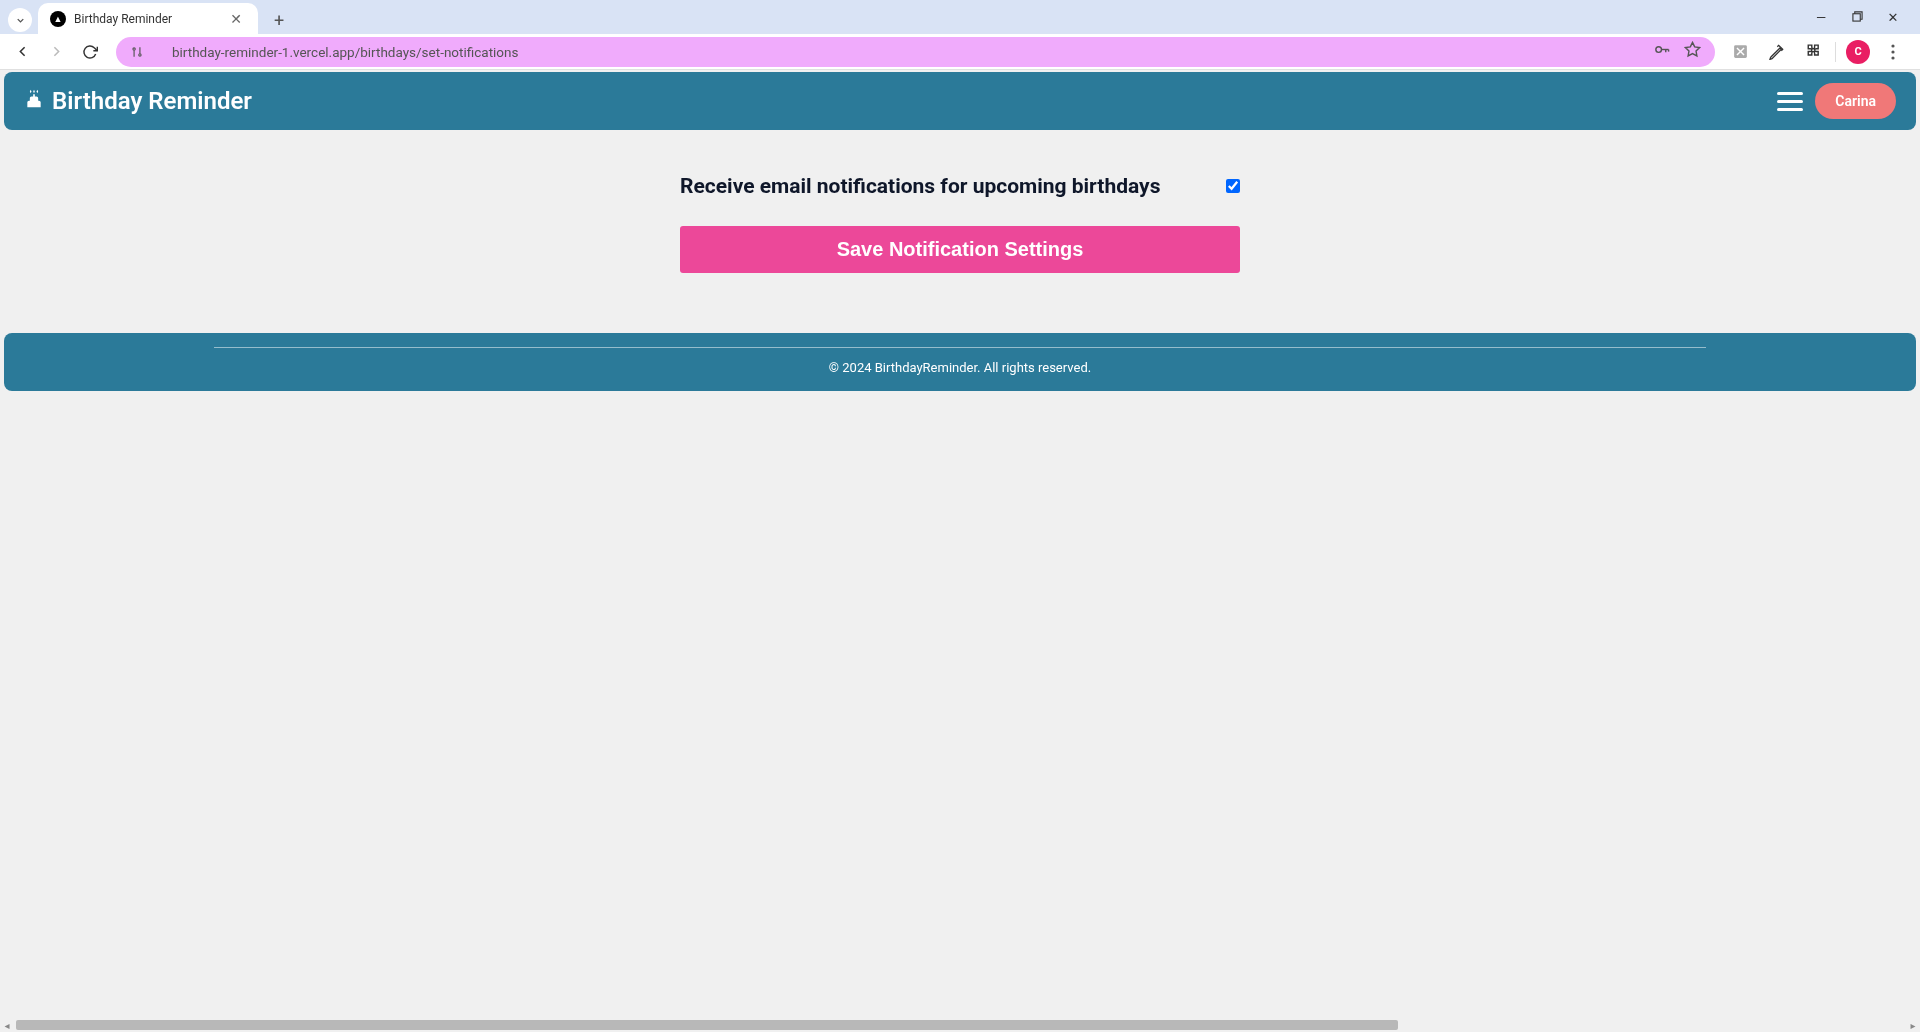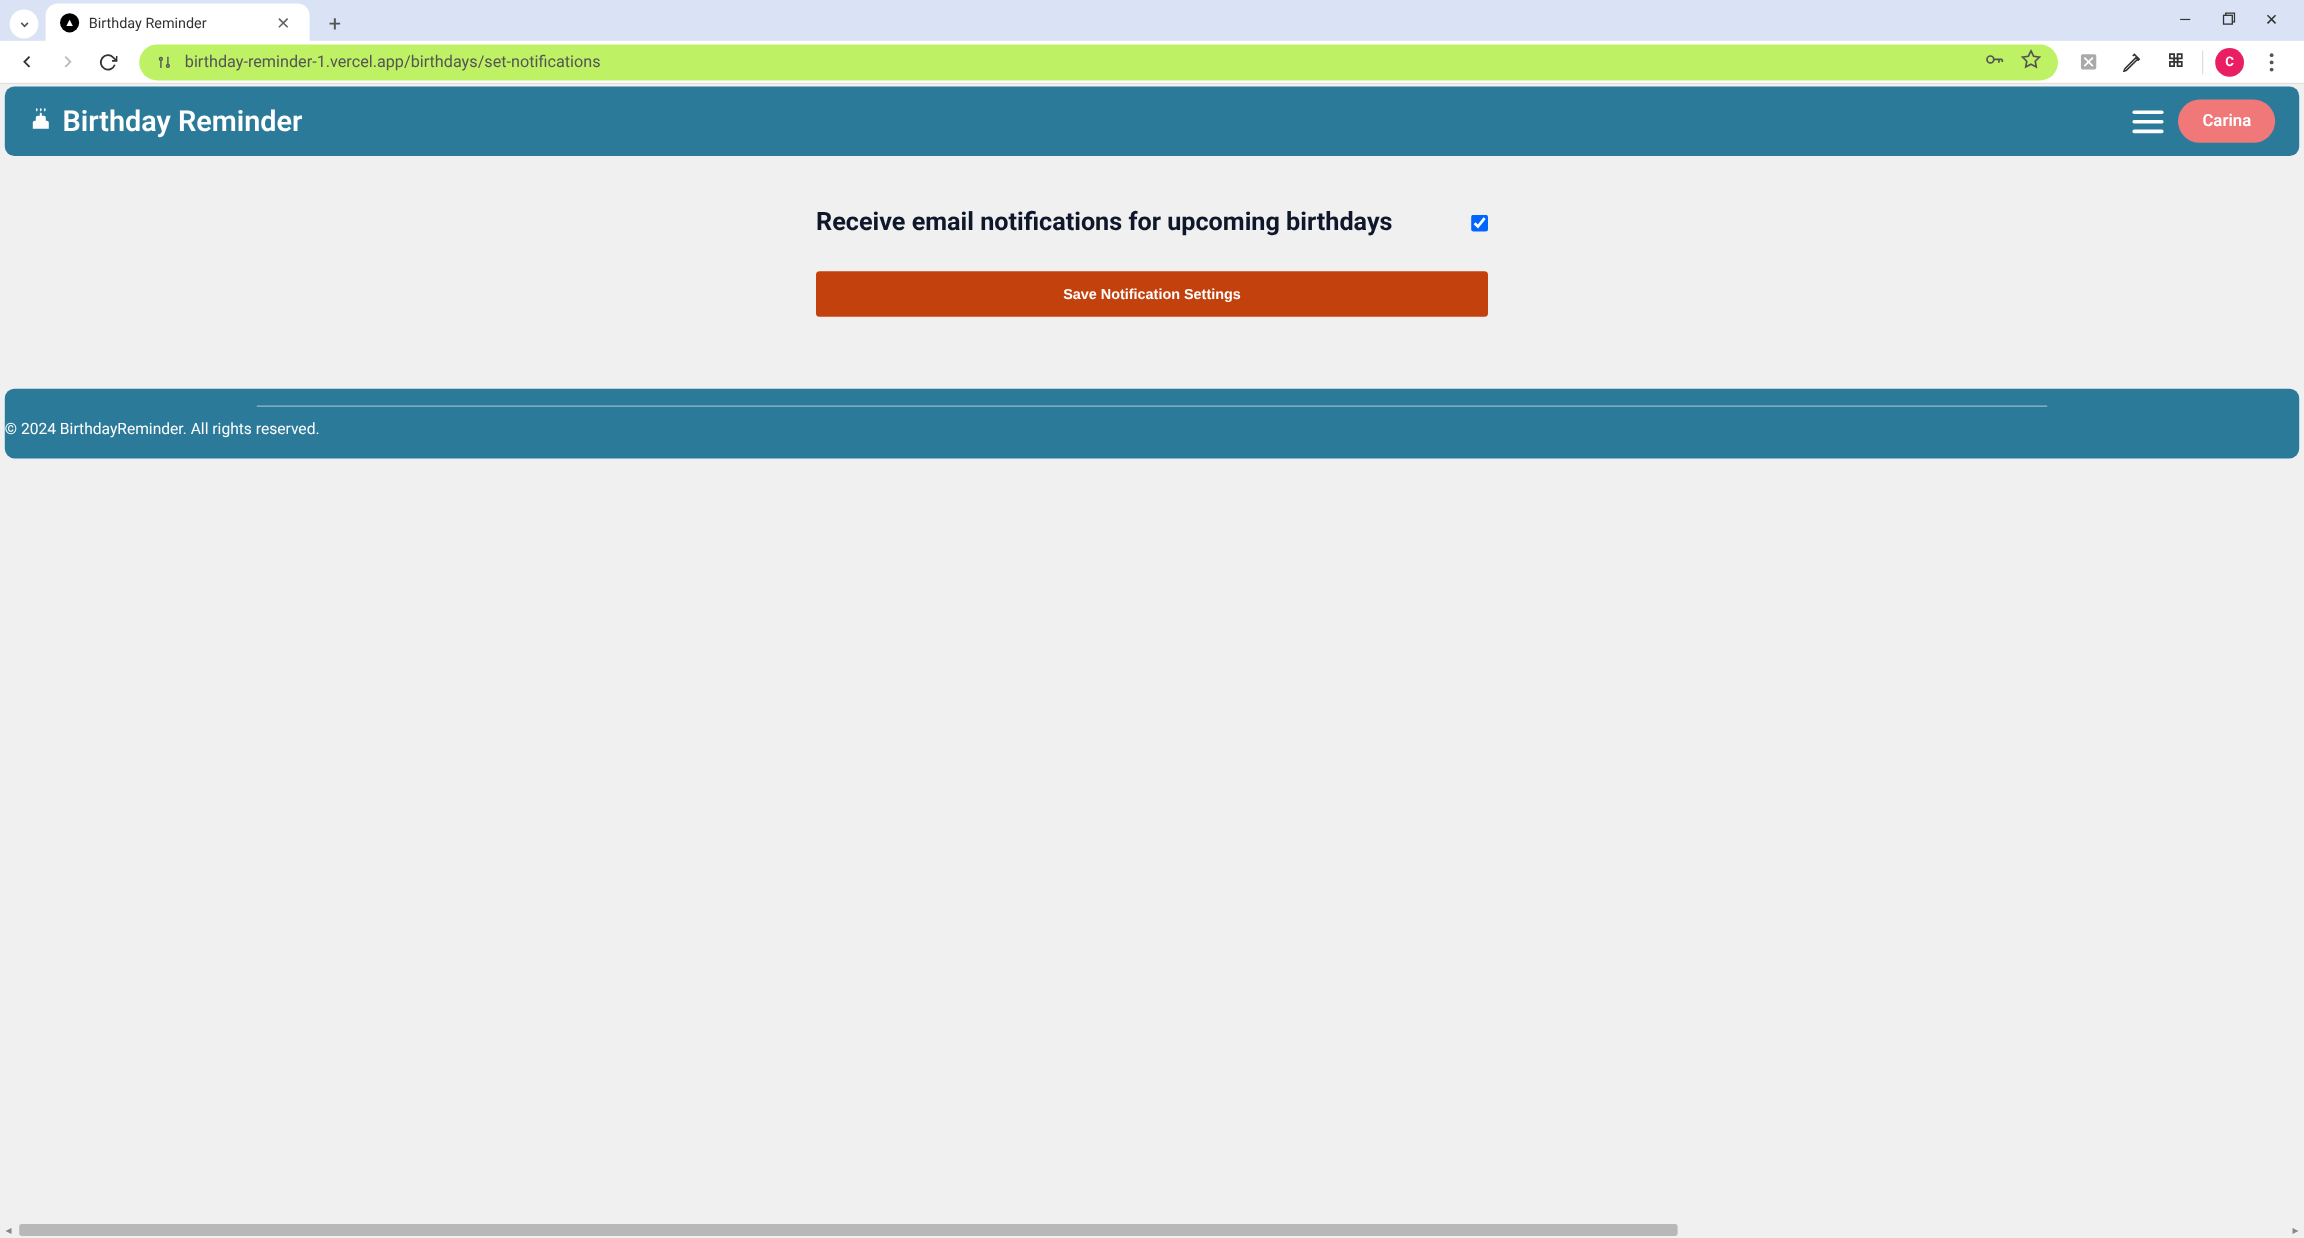--- a/index.html
+++ b/index.html
@@ -108,27 +108,27 @@
       justify-content: center;
       cursor: pointer;
       color: #555;
       border-radius: 50%;
     }
     .nav-icon.disabled {
       color: #aaa;
     }
     .address-bar {
       flex: 1;
-      background: #bef264;
+      background: #f0abfc;
       border-radius: 18px;
       height: 30px;
       display: flex;
       align-items: center;
       padding: 0 14px;
-      gap: 10px;
+      gap: 28px;
       margin: 0 6px;
       justify-content: flex-end;
     }
     .site-info {
       color: #555;
       font-size: 13px;
       display: flex;
       align-items: center;
       gap: 2px;
     }
@@ -253,37 +253,37 @@
     }
     .number-input {
       width: 74px;
       height: 28px;
       border: 1px solid #888;
       padding: 0 6px;
       font-size: 14px;
     }
     .save-button {
       width: 100%;
-      background: #c2410c;
+      background: #ec4899;
       color: #fff;
       border: none;
       padding: 12px 16px;
-      font-size: 12px;
+      font-size: 20px;
       font-weight: 600;
       cursor: pointer;
       border-radius: 3px;
       margin-top: 10px;
     }
     .app-footer {
       background: #2b7a99;
       border-radius: 8px;
       margin: 30px 4px 4px;
       padding: 14px 0 16px;
       color: #fff;
-      text-align: left;
+      text-align: center;
     }
     .footer-hr {
       margin: 0 auto 12px;
       border: none;
       border-top: 1px solid rgba(255,255,255,0.5);
       width: 78%;
     }
     .footer-text {
       font-size: 13px;
     }

